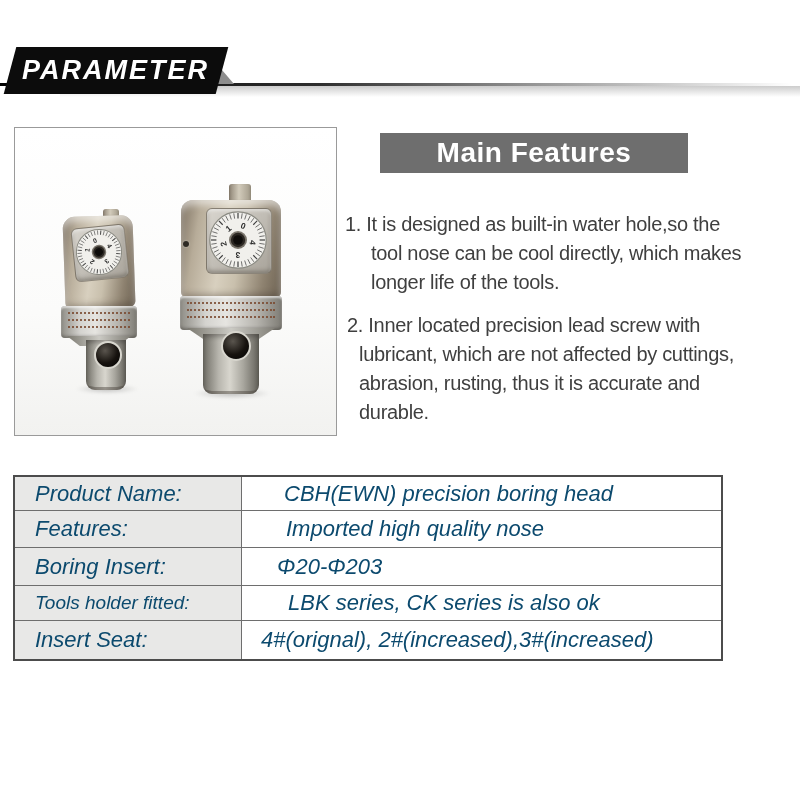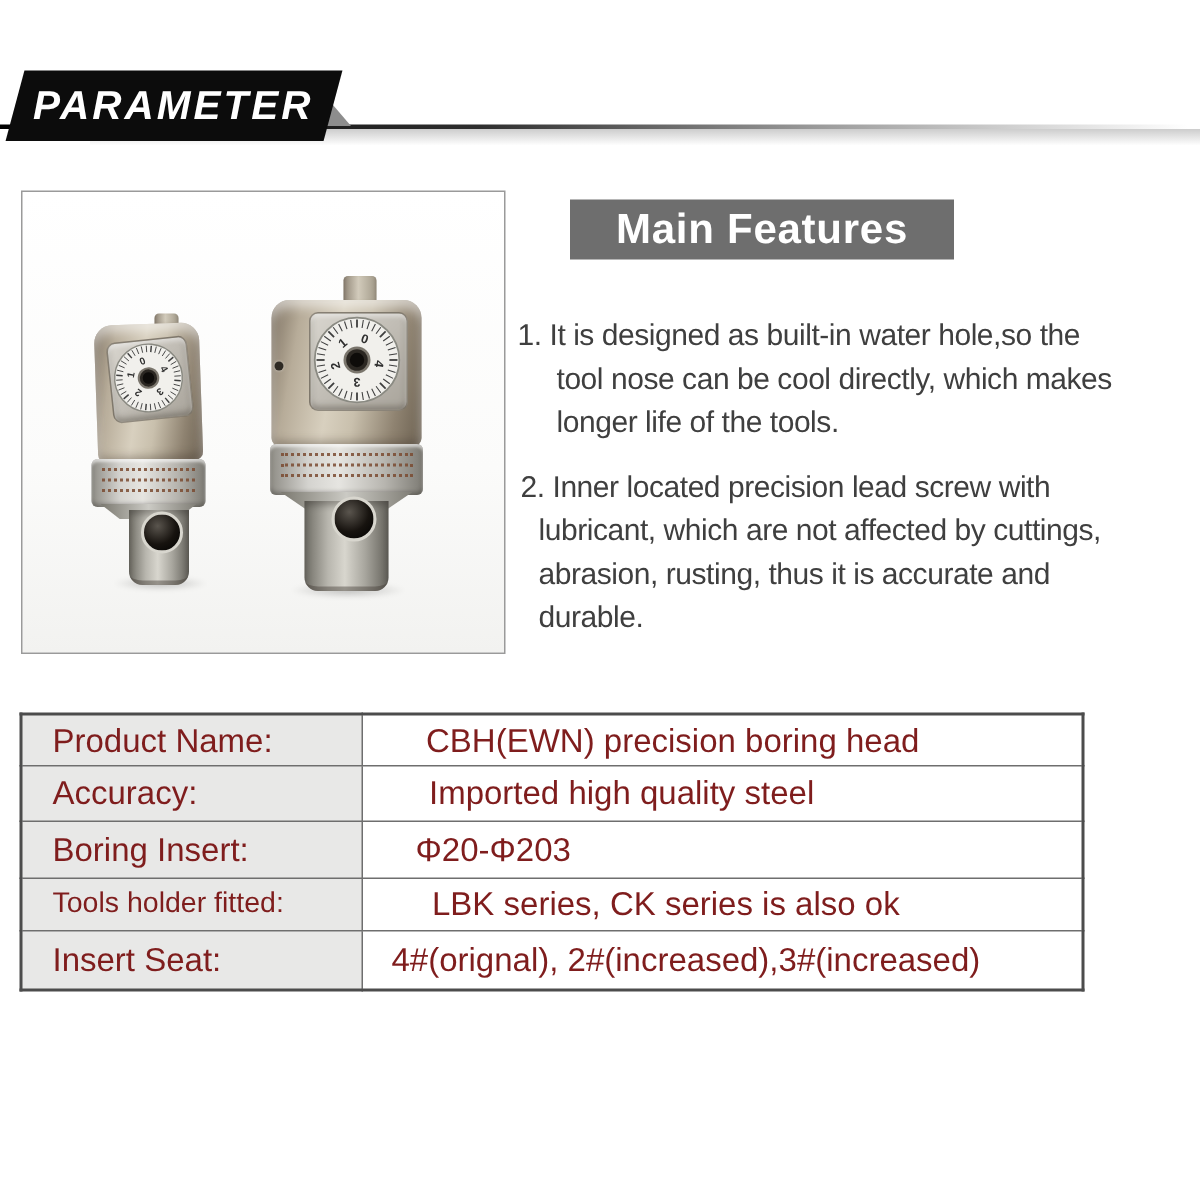--- a/index.html
+++ b/index.html
@@ -43,34 +43,34 @@
     box-shadow:inset 0 -10px 0 -7px rgba(70,65,58,.45),inset 0 3px 4px rgba(40,38,34,.35);}
   .coolant-hole{border-radius:50%;border:2px solid #d8d6ce;
     background:radial-gradient(circle at 38% 32%,#5a554e 0%,#17130f 55%,#000 100%);}
   .tool-shadow{background:radial-gradient(ellipse at center,rgba(0,0,0,.22),rgba(0,0,0,0) 70%);
     filter:blur(1.5px);border-radius:50%;}
   .head-screw{width:6px;height:6px;border-radius:50%;background:#2e2a24;box-shadow:0 0 2px rgba(255,255,255,.5);}
   svg.dial{display:block;}
   .dial-num{font-family:"Liberation Sans",sans-serif;font-weight:bold;font-size:14px;fill:#2f2f2f;}
 
   
-  .mf-banner{left:380px;top:133px;width:256px;height:40px;background:#6e6e6e;
+  .mf-banner{left:380px;top:133px;width:308px;height:40px;background:#6e6e6e;
     display:flex;align-items:center;justify-content:center;}
   .mf-banner span{color:#fff;font-weight:bold;font-size:28px;letter-spacing:.5px;}
   .features{left:345px;top:210px;width:453px;color:#3f3f3f;font-size:20px;
     letter-spacing:-.3px;line-height:29px;}
   .features p{margin:0;white-space:pre-line;}
   .feature-1{padding-left:26px;text-indent:-26px;}
   .feature-2{padding-left:12px;text-indent:-12px;margin-left:2px !important;margin-top:14px !important;}
 
   
   .spec{left:13px;top:475px;border-collapse:collapse;width:710px;table-layout:fixed;z-index:2;}
   .spec,.spec td{border:1px solid #6e6e6e;}
   .spec{border:2px solid #4c4c4c;}
-  .spec td{vertical-align:middle;color:#7f1d1d;}
+  .spec td{vertical-align:middle;color:#0c4a6e;font-style:italic;}
   .spec .lab{background:#e8e8e7;width:205px;padding-left:20px;font-size:22px;white-space:nowrap;}
   .spec .val{font-size:22px;white-space:nowrap;}
   tr.r0 td{height:31px;} tr.r1 td{height:34px;} tr.r2 td{height:33px;}
   tr.r3 td{height:35px;} tr.r4 td{height:32px;} tr.r5 td{height:36px;}
   tr.r6 td{height:64px;}
   tr.r0 .val{padding-left:42px;} tr.r1 .val{padding-left:44px;}
   tr.r2 .val{padding-left:75px;} tr.r3 .val{padding-left:35px;}
   tr.r4 .val{padding-left:46px;} tr.r4 .lab{font-size:19px;}
   tr.r5 .val{padding-left:19px;}
   tr.r6 .val{padding-left:10px;font-size:19px;line-height:24px;white-space:pre-line;letter-spacing:-.2px;}
@@ -238,22 +238,22 @@
 durable.</p>
 </div>
 
 <table class="abs spec">
   <tbody>
     <tr class="r0">
       <td class="lab">Product Name:</td>
       <td class="val">CBH(EWN) precision boring head</td>
     </tr>
     <tr class="r1">
-      <td class="lab">Accuracy:</td>
-      <td class="val">Imported high quality steel</td>
+      <td class="lab">Features:</td>
+      <td class="val">Imported high quality nose</td>
     </tr>
     <tr class="r3">
       <td class="lab">Boring Insert:</td>
       <td class="val">Φ20-Φ203</td>
     </tr>
     <tr class="r4">
       <td class="lab">Tools holder fitted:</td>
       <td class="val">LBK series, CK series is also ok</td>
     </tr>
     <tr class="r5">

